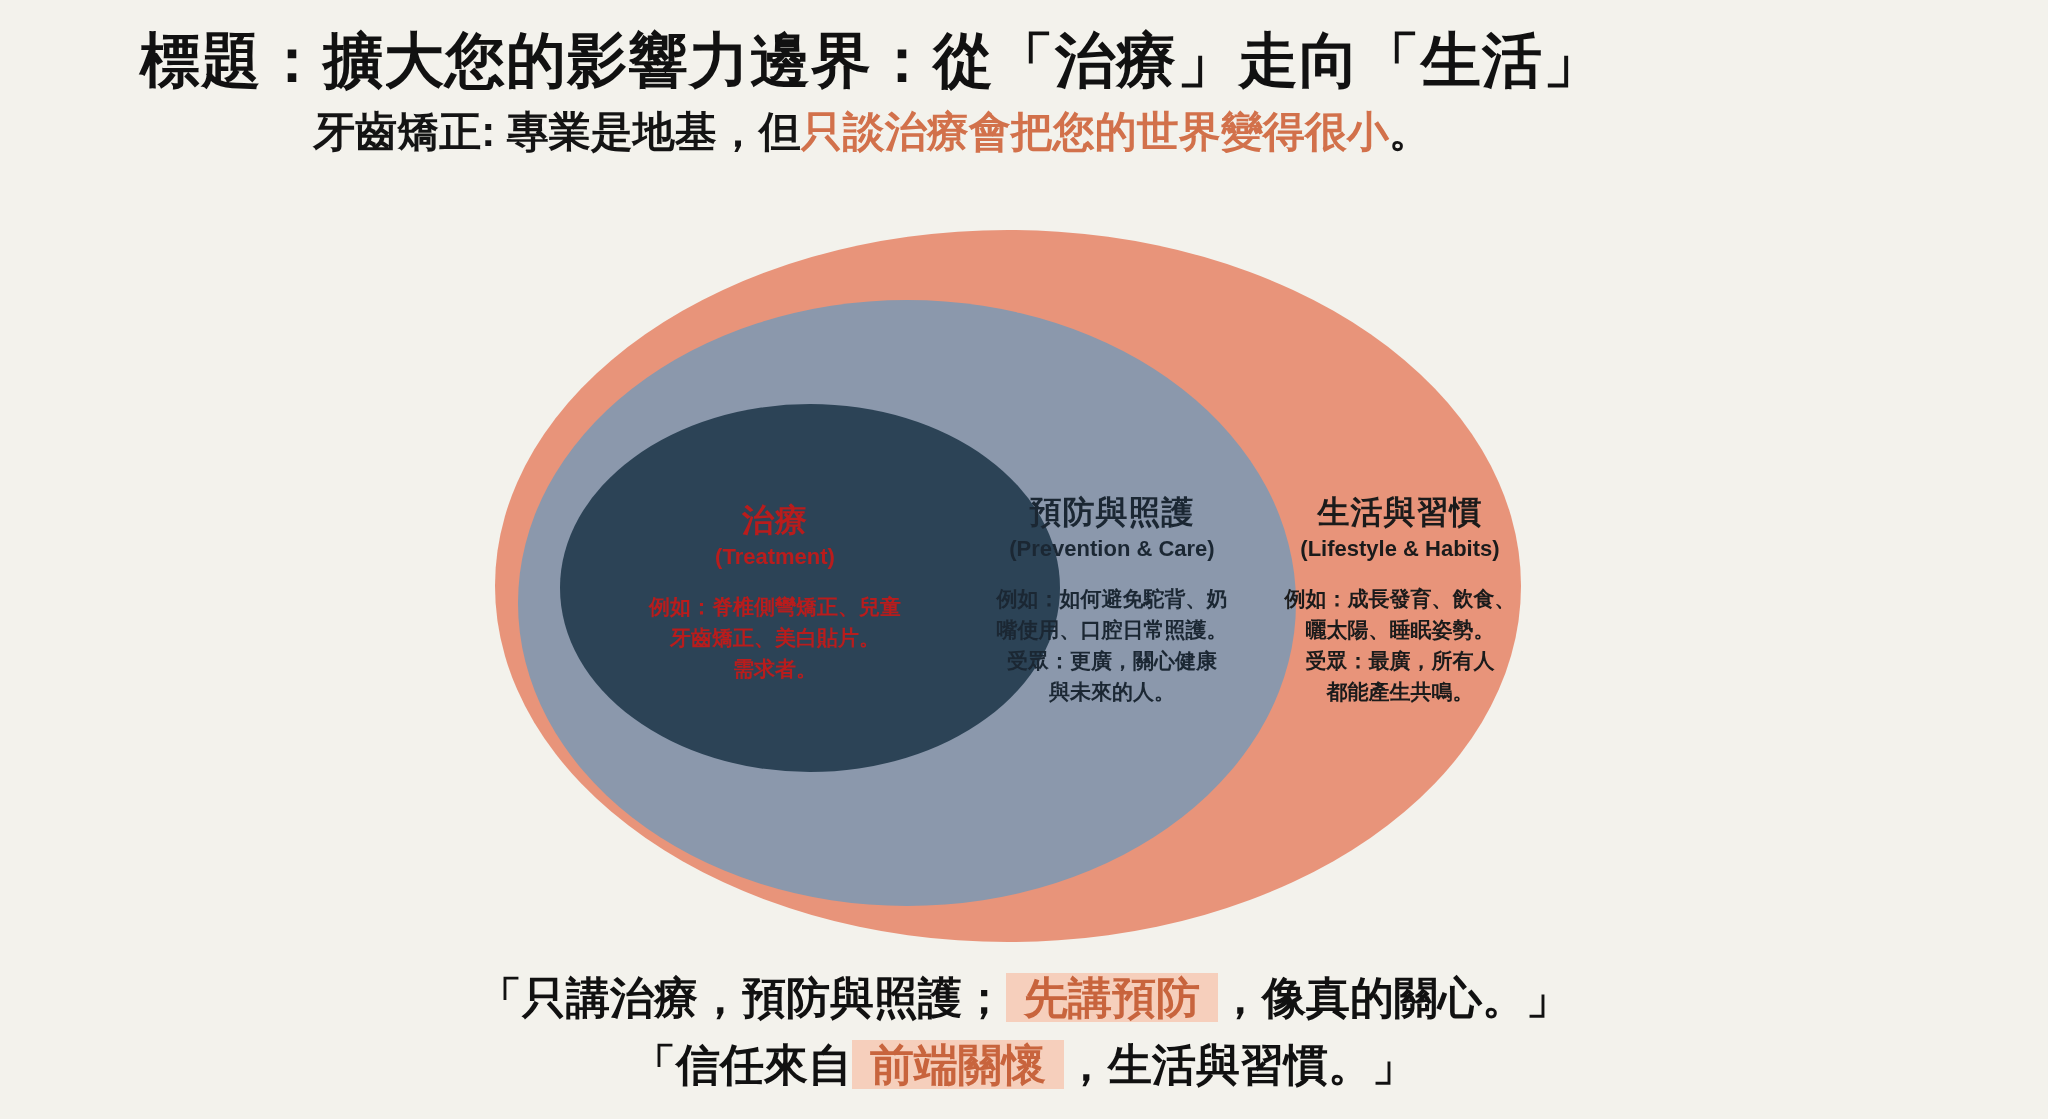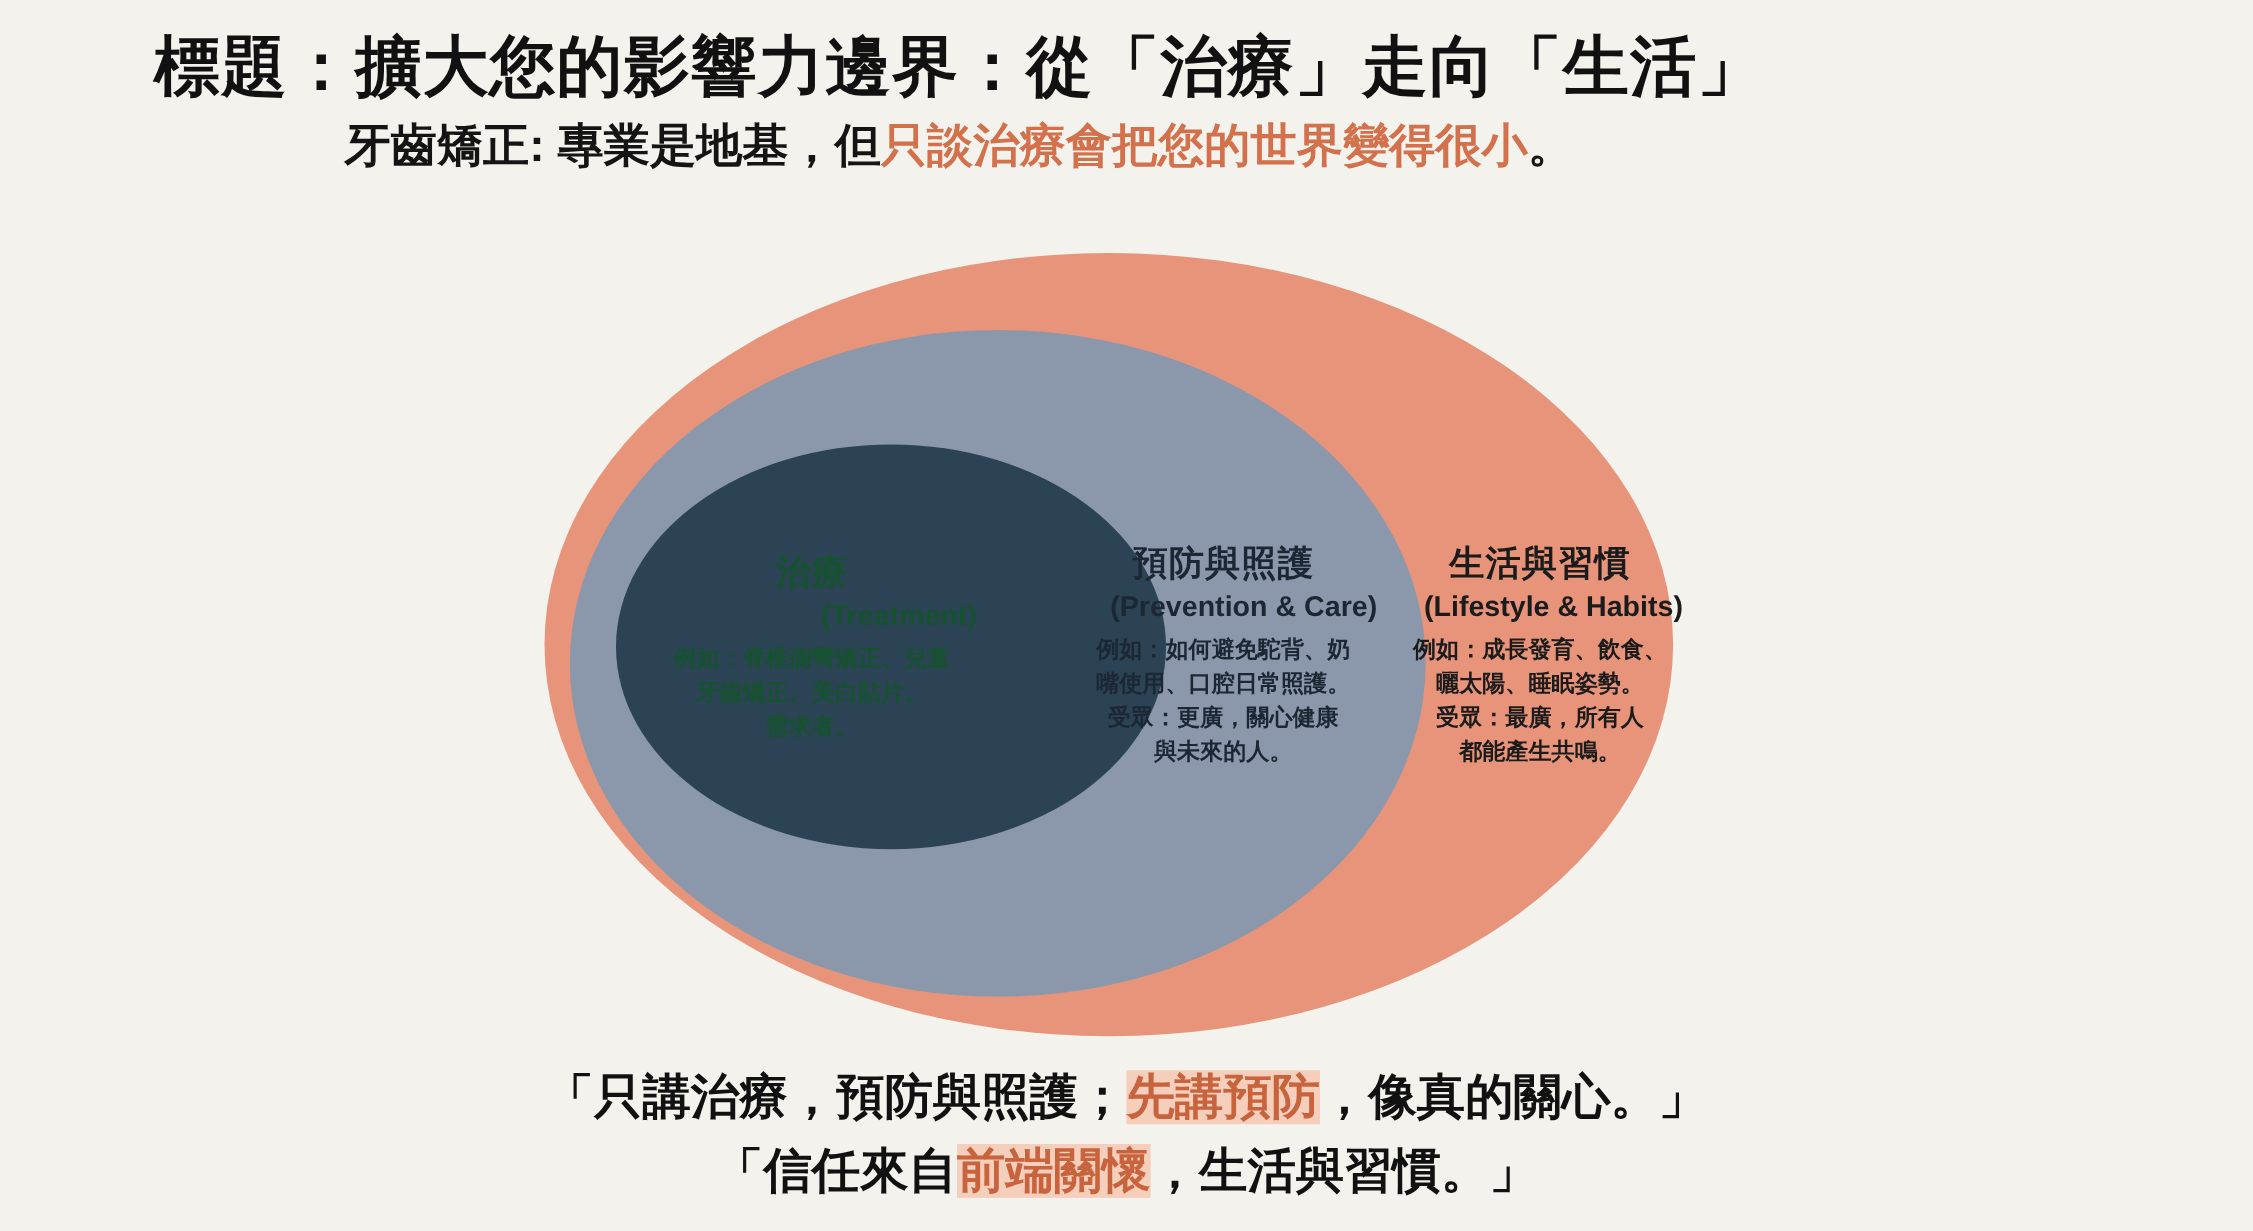--- a/index.html
+++ b/index.html
@@ -86,36 +86,35 @@
     text-align: center;
     line-height: 1.28;
   }
   .zone .zone-title {
     font-size: 32px;
     font-weight: 700;
     letter-spacing: 1px;
     margin-bottom: 2px;
   }
   .zone .zone-subtitle {
-    font-size: 26px;
+    font-size: 22px;
     font-weight: 700;
-    margin-bottom: 7px;
-    text-align: right;
+    margin-bottom: 20px;
   }
   .zone .zone-body {
     font-size: 21px;
     font-weight: 600;
     line-height: 1.48;
   }
 
   #zone-treatment {
-    left: 588px;
+    left: 625px;
     top: 500px;
     width: 300px;
-    color: #14532d;
+    color: #b91c1c;
   }
   #zone-prevention {
     left: 972px;
     top: 492px;
     width: 280px;
     color: #1B2733;
   }
   #zone-lifestyle {
     left: 1270px;
     top: 492px;
@@ -134,21 +133,21 @@
   .quote-line {
     font-size: 44px;
     font-weight: 700;
     line-height: 1.52;
     color: #111111;
     white-space: nowrap;
   }
   .hl {
     color: #C8643D;
     background: #F6CFBC;
-    padding: 0 0;
+    padding: 0 18px;
   }
 </style>
 </head>
 <body>
 
 <div id="header">
   <div id="title">標題：擴大您的影響力邊界：從「治療」走向「生活」</div>
   <div id="subtitle"><span>牙齒矯正: 專業是地基，但</span><span class="accent">只談治療會把您的世界變得很小</span><span>。</span></div>
 </div>
 

